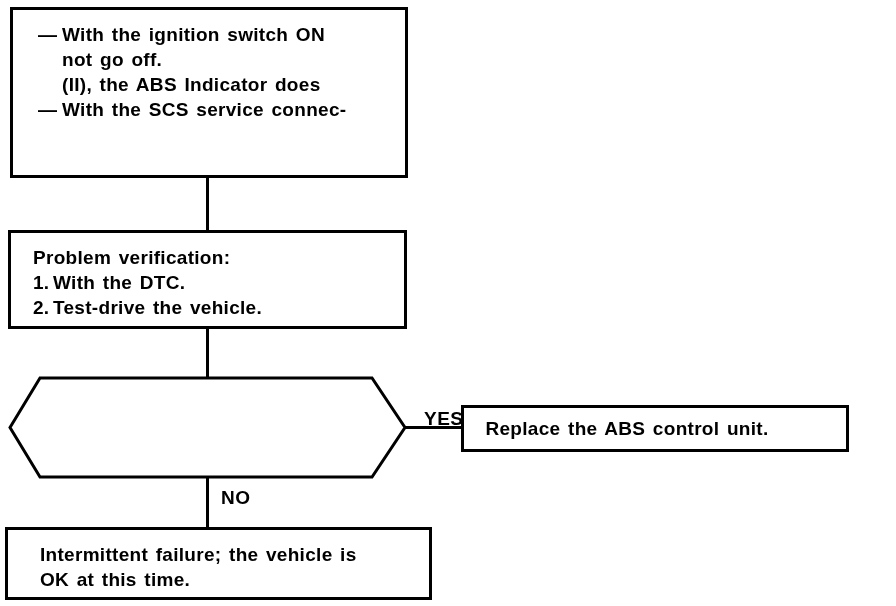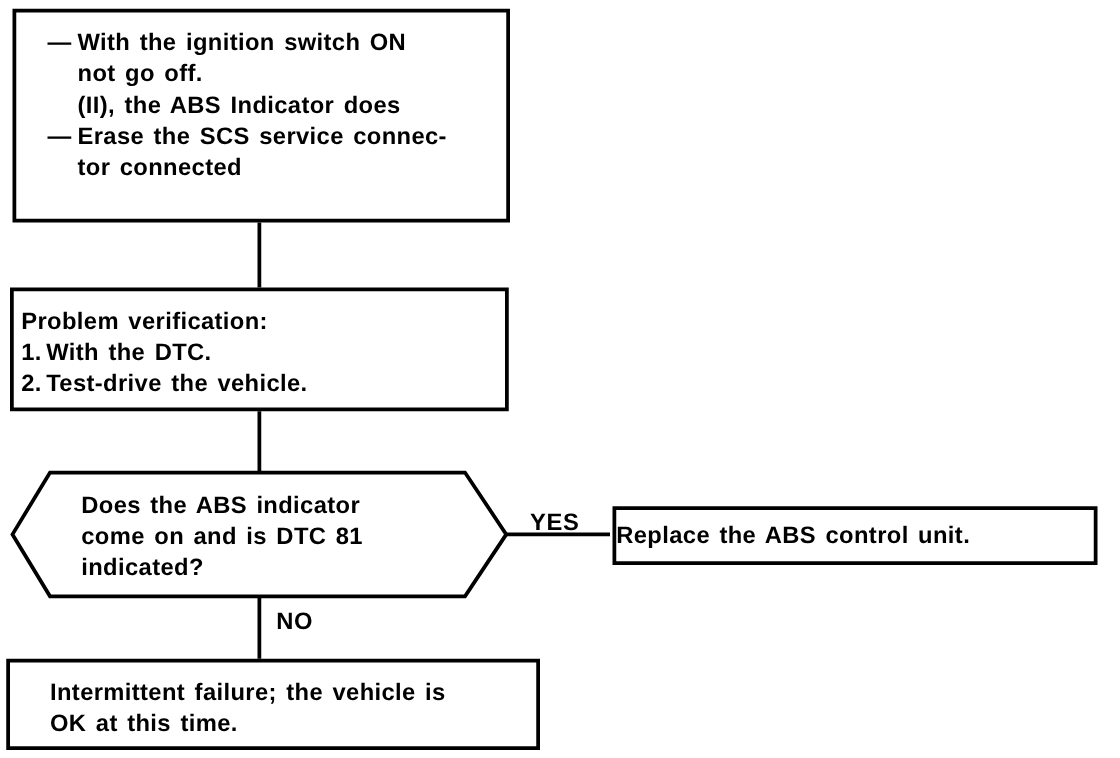--- a/index.html
+++ b/index.html
@@ -25,33 +25,33 @@
     line-height: 25px;
     letter-spacing: 0.3px;
     word-spacing: 2px;
     white-space: nowrap;
   }
   
   .symptom { left: 10px; top: 7px; width: 398px; height: 171px; padding: 12px 0 0 25px; }
   .bullet { display: flex; }
   .bullet .marker { width: 24px; flex: 0 0 24px; }
   
-  .verify { left: 8px; top: 230px; width: 399px; height: 99px; padding: 12px 0 0 6px; }
+  .verify { left: 8px; top: 230px; width: 399px; height: 99px; padding: 12px 0 0 22px; }
   .step { display: flex; }
   .step .num { width: 20px; flex: 0 0 20px; }
   
   .hexText { left: 65px; top: 392px; }
   
   .branch { position: absolute; font-size: 19px; letter-spacing: 0.5px; }
   .yes { left: 424px; top: 408px; text-align: right; }
   .no  { left: 221px; top: 487px; }
   
   .replace {
-    left: 490px; top: 405px; width: 388px; height: 47px;
-    display: flex; align-items: center; 
+    left: 461px; top: 405px; width: 388px; height: 47px;
+    display: flex; align-items: center; justify-content: center;
     padding-right: 56px;
   }
   
   .intermittent { left: 5px; top: 527px; width: 427px; height: 73px; padding: 12px 0 0 32px; }
 </style>
 </head>
 <body>
 
 <div class="canvas">
 
@@ -68,43 +68,37 @@
       <span class="marker">—</span>
       <div>
         <div>With the ignition switch ON</div>
         <div>not go off.</div>
         <div>(II), the ABS Indicator does</div>
       </div>
     </div>
     <div class="bullet">
       <span class="marker">—</span>
       <div>
-        <div>Erase the SCS service connec-</div>
-        <div>tor connected</div>
+        <div>With the SCS service connec-</div>
       </div>
     </div>
   </div>
 
   <div class="box verify txt">
     <div>Problem verification:</div>
     <div class="step">
       <span class="num">1.</span>
       <span>With the DTC.</span>
     </div>
     <div class="step">
       <span class="num">2.</span>
       <span>Test-drive the vehicle.</span>
     </div>
   </div>
 
-  <div class="layer hexText txt" style="position:absolute;">
-    <div>Does the ABS indicator</div>
-    <div>come on and is DTC 81</div>
-    <div>indicated?</div>
-  </div>
 
   <div class="branch yes">YES</div>
   <div class="branch no">NO</div>
 
   <div class="box replace txt">
     <span>Replace the ABS control unit.</span>
   </div>
 
   <div class="box intermittent txt">
     <div>Intermittent failure; the vehicle is</div>

